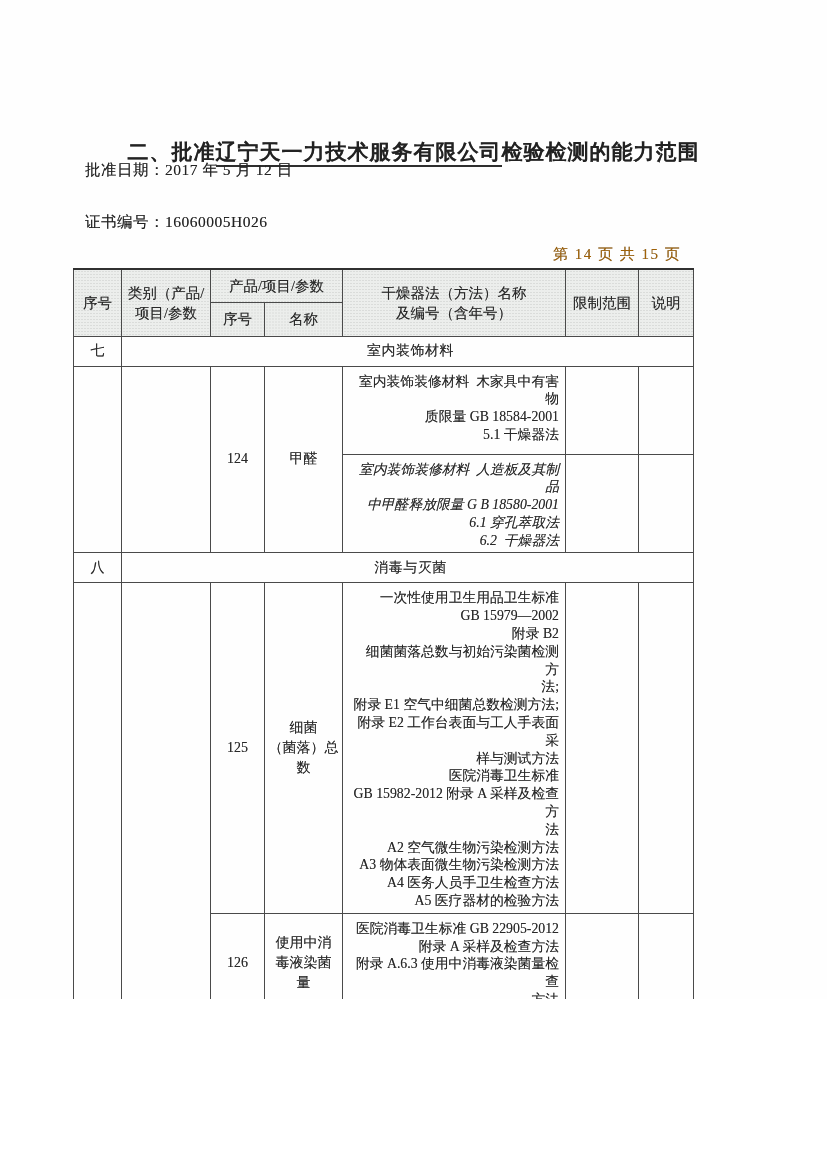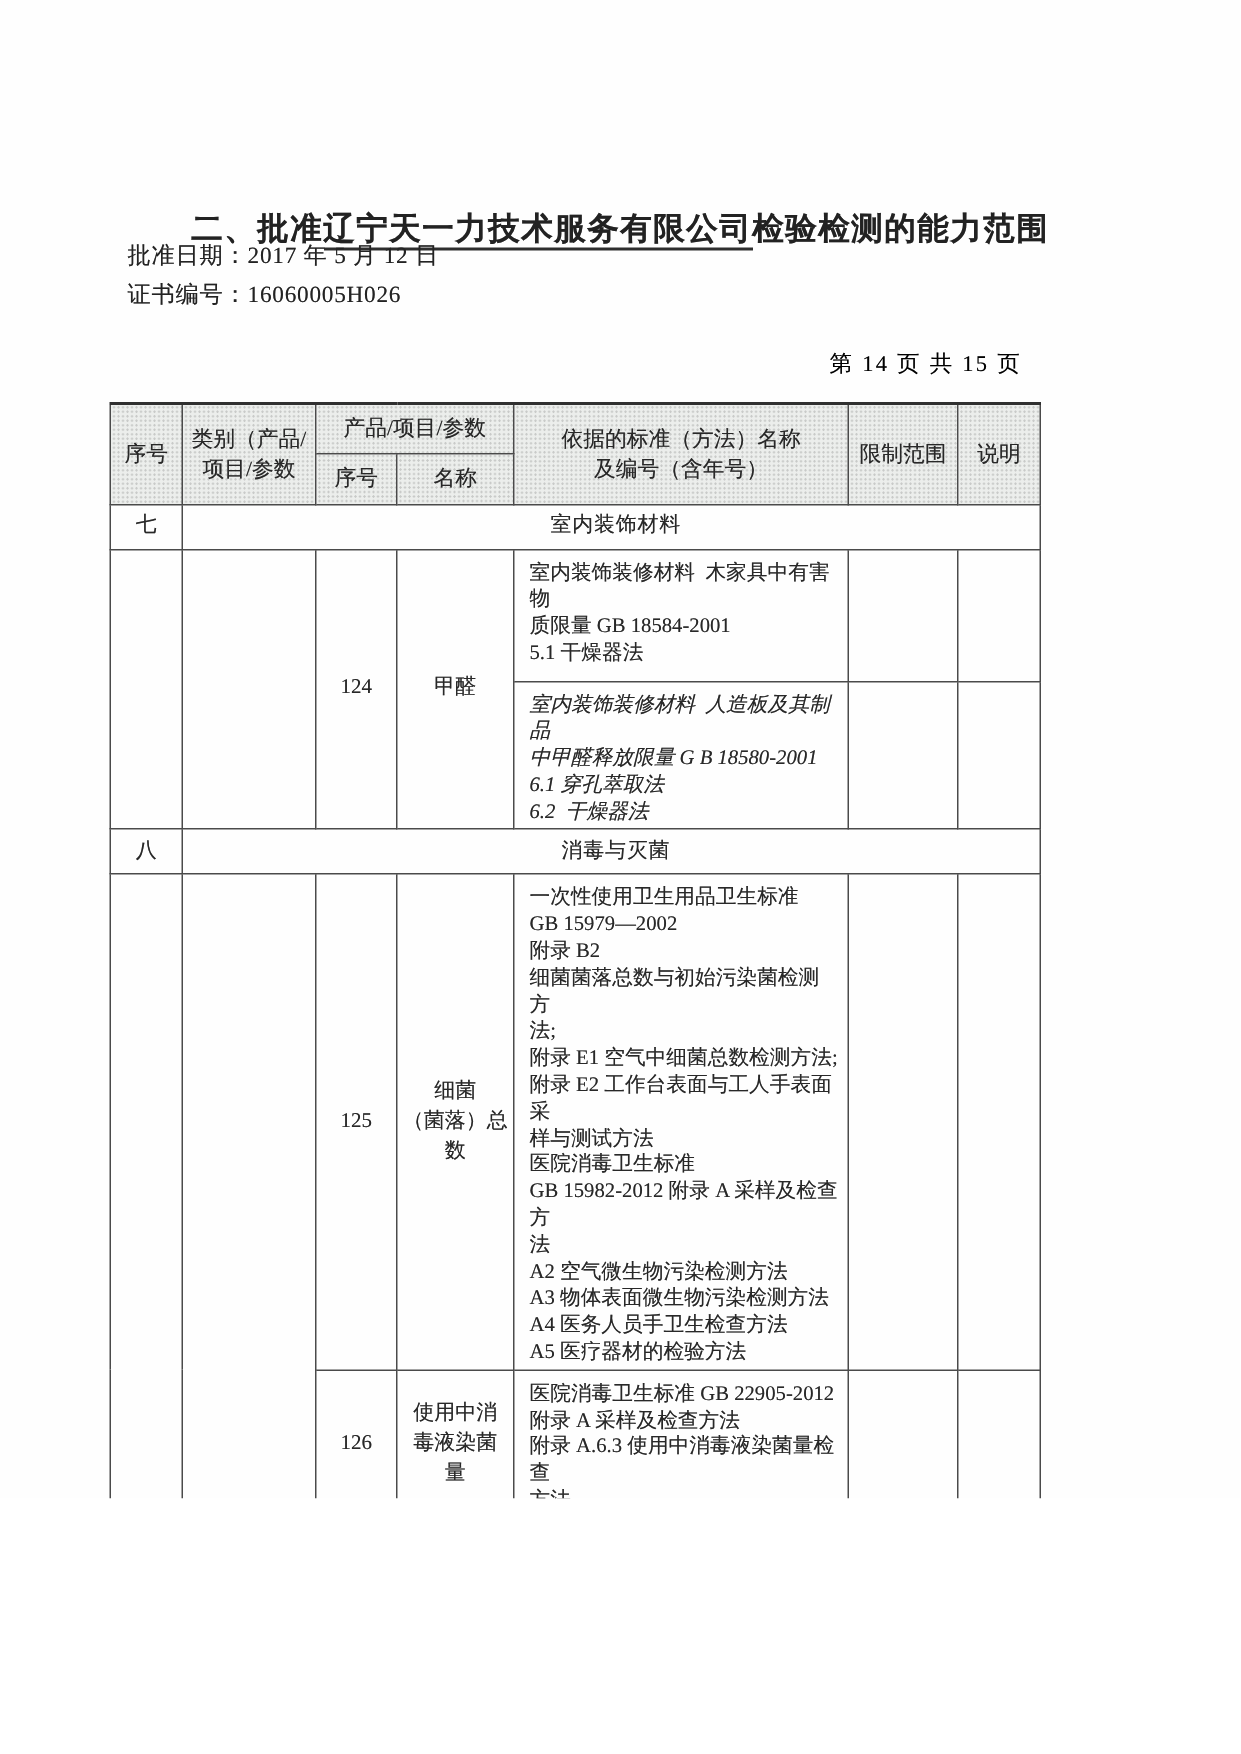--- a/index.html
+++ b/index.html
@@ -14,43 +14,43 @@
   .title {
     position:absolute; top:138px; left:0; width:100%;
     text-align:center; font-size:21px; font-weight:bold;
     letter-spacing:1px; color:#222;
   }
   .title .company { border-bottom:2px solid #2e2e2e; padding-bottom:1px; }
 
   .meta { position:absolute; font-size:15.5px; color:#232323; letter-spacing:0.5px; }
   .meta-approval { left:85px; top:160px; }
   .meta-valid { left:468px; top:175px; }
-  .meta-cert { left:85px; top:186px; }
+  .meta-cert { left:85px; top:212px; }
   .meta-address { left:85px; top:228px; }
-  .page-indicator { position:absolute; left:553px; top:233px; font-size:15px; letter-spacing:1.5px; color:#000000;text-align:center; }
+  .page-indicator { position:absolute; left:553px; top:245px; font-size:15px; letter-spacing:1.5px; color:#a16207;text-align:center; }
 
   table.doc-table {
     position:absolute; left:73px; top:268px; width:620px;
     border-collapse:collapse; table-layout:fixed;
     border:1px solid #3f3f3f; border-top:2.5px solid #303030;
   }
   .doc-table td {
     border:1px solid #4a4a4a;
     font-size:14px; line-height:18px;
     vertical-align:middle; text-align:center;
     padding:2px; overflow:hidden; color:#282828;
   }
   .doc-table td.th {
     background-color:#eceeec;
     background-image:radial-gradient(rgba(110,110,110,0.28) 0.6px, rgba(0,0,0,0) 0.9px);
     background-size:3px 3px;
     font-size:14.5px; white-space:pre-wrap; line-height:20px;
   }
   td.cell-std {
-    text-align:left; vertical-align:top;
+    text-align:right; vertical-align:top;
     white-space:pre-wrap; line-height:17.8px;
     padding:6px 6px 3px 10px; font-size:13.8px;
   }
   td.cell-name { white-space:pre-wrap; line-height:20px; }
   td.cell-section-name { text-align:center; padding-left:8px; letter-spacing:0.5px; }
   tr.h-head1 { height:33px; }
   tr.h-head2 { height:34px; }
   tr.h-section { height:30px; }
   tr.h-124a { height:88px; }
   tr.h-124b { height:92px;font-style:italic; }
@@ -103,21 +103,21 @@
         <col style="width:73px">
         <col style="width:55px">
     </colgroup>
     <tbody>
 
       <tr class="h-head1">
         <td class="th" rowspan="2">序号</td>
         <td class="th" rowspan="2">类别（产品/
 项目/参数</td>
         <td class="th" colspan="2">产品/项目/参数</td>
-        <td class="th" rowspan="2">依据的标准（方法）名称
+        <td class="th" rowspan="2">干燥器法（方法）名称
 及编号（含年号）</td>
         <td class="th" rowspan="2">限制范围</td>
         <td class="th" rowspan="2">说明</td>
       </tr>
       <tr class="h-head2">
         <td class="th">序号</td>
         <td class="th">名称</td>
       </tr>
 
       <tr class="h-section">

